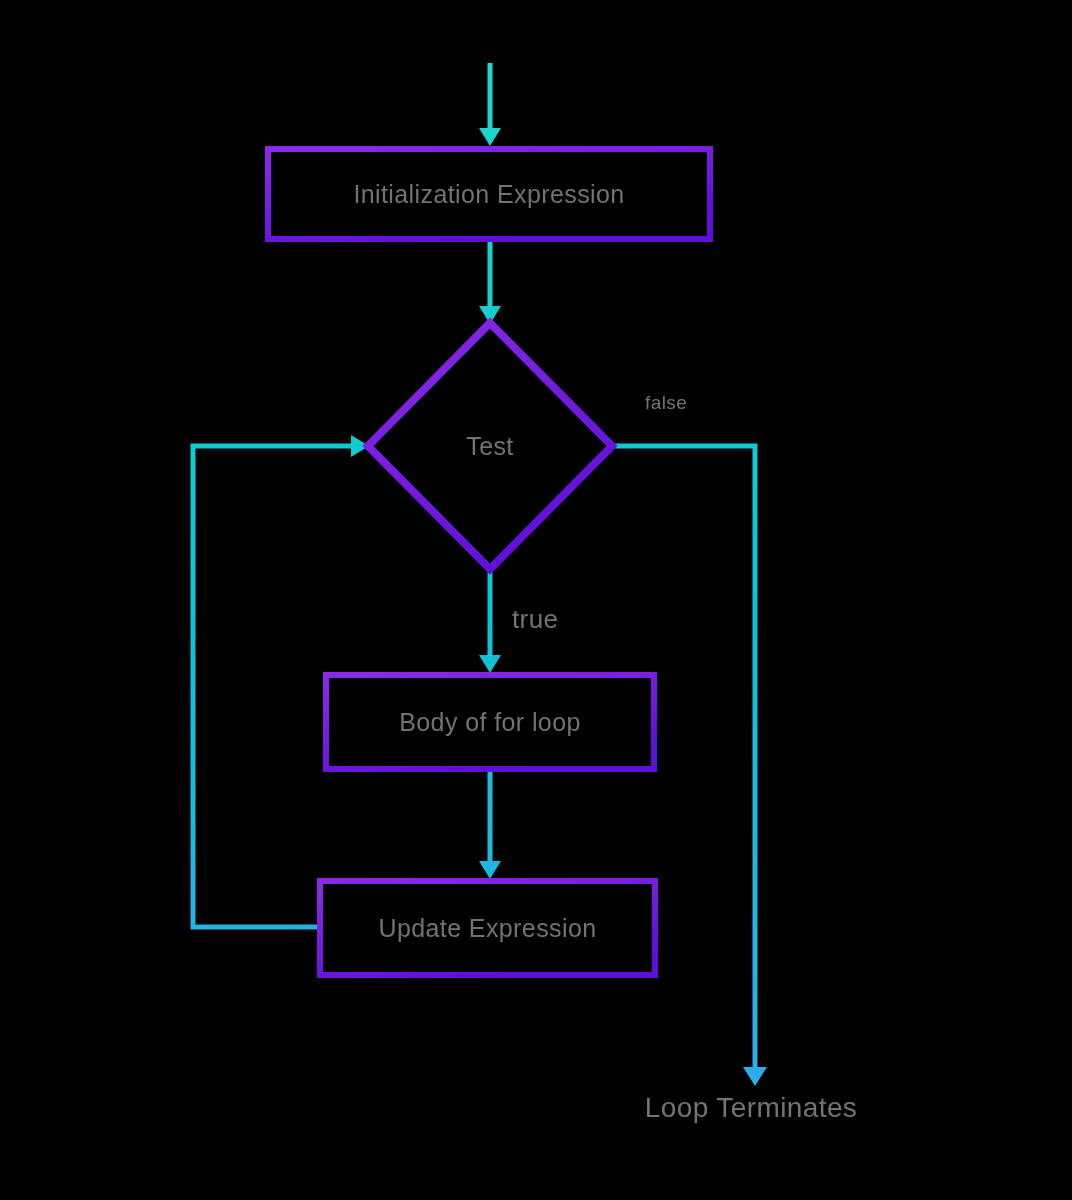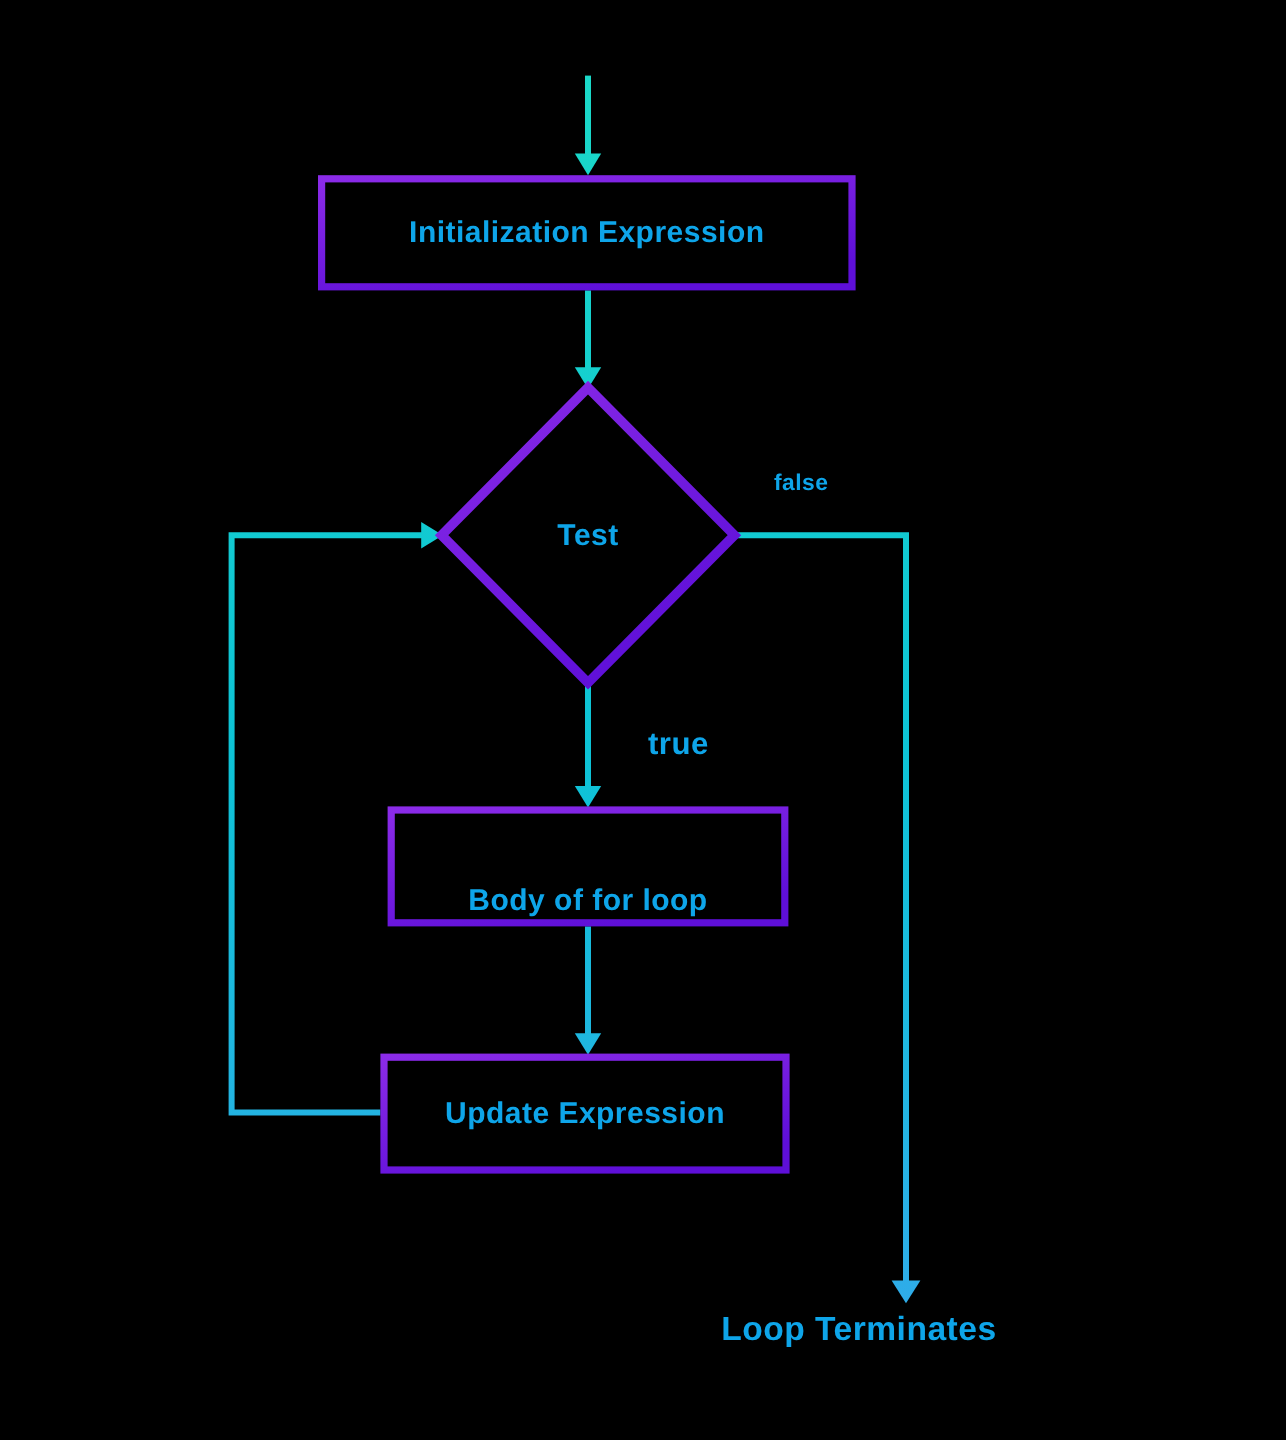--- a/index.html
+++ b/index.html
@@ -17,40 +17,40 @@
   }
   .connector-layer {
     position: absolute;
     left: 0;
     top: 0;
     width: 1072px;
     height: 1200px;
   }
   .lbl {
     position: absolute;
-    color: #0ea5e9;
-    font-weight: bold;
+    color: #737373;
+    font-weight: normal;
     letter-spacing: 0.4px;
     -webkit-user-select: none;
     user-select: none;
   }
   .node-lbl {
     display: flex;
     align-items: center;
     justify-content: center;
     text-align: center;
     font-size: 25px;
   }
   .lbl-init   { left: 265px; top: 146px; width: 448px; height: 96px; }
   .lbl-test   { left: 369px; top: 323px; width: 242px; height: 246px; line-height: 48px; }
-  .lbl-body   { left: 323px; top: 672px; width: 334px; height: 100px; margin-top: 28px; }
+  .lbl-body   { left: 323px; top: 672px; width: 334px; height: 100px; }
   .lbl-update { left: 317px; top: 878px; width: 341px; height: 100px; }
   .lbl-false  { left: 645px; top: 392px; font-size: 19px; }
-  .lbl-true   { left: 540px; top: 604px; font-size: 26px; }
-  .lbl-terminates { left: 601px; top: 1092px; width: 300px; text-align: left; font-size: 28px; }
+  .lbl-true   { left: 512px; top: 604px; font-size: 26px; }
+  .lbl-terminates { left: 601px; top: 1092px; width: 300px; text-align: center; font-size: 28px; }
 </style>
 </head>
 <body>
 
 <div class="canvas">
 
   <svg class="connector-layer" width="1072" height="1200" viewBox="0 0 1072 1200">
     <defs>
       <linearGradient id="cyanGrad" gradientUnits="userSpaceOnUse" x1="0" y1="60" x2="0" y2="1090">
         <stop offset="0" stop-color="#1BD9C8"></stop>

